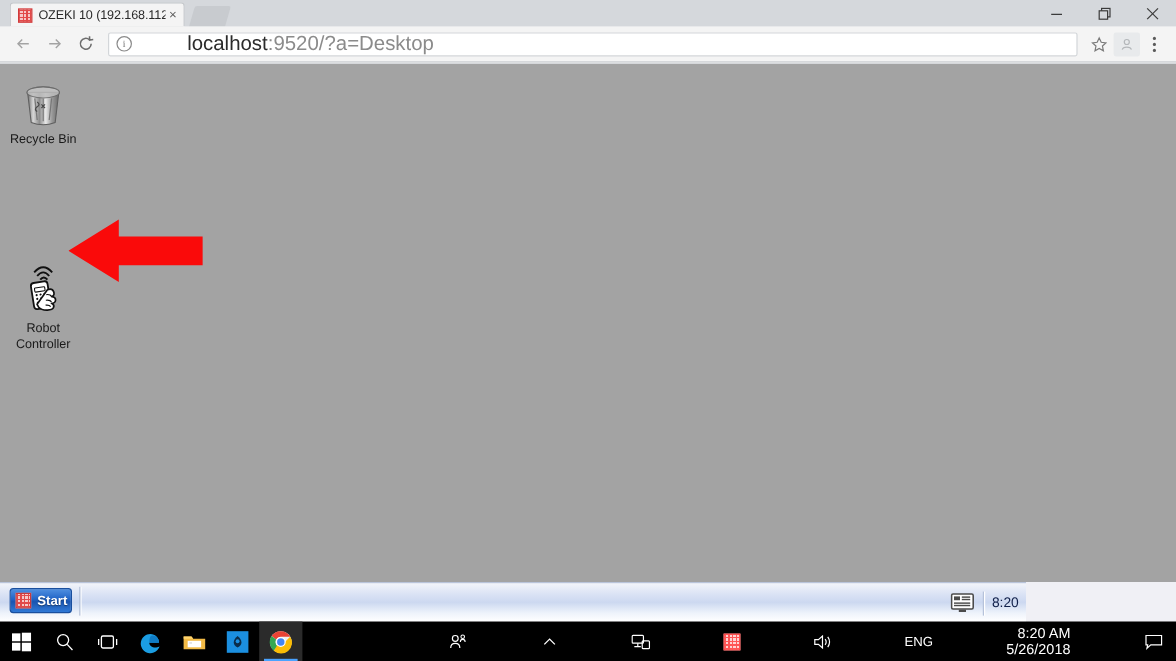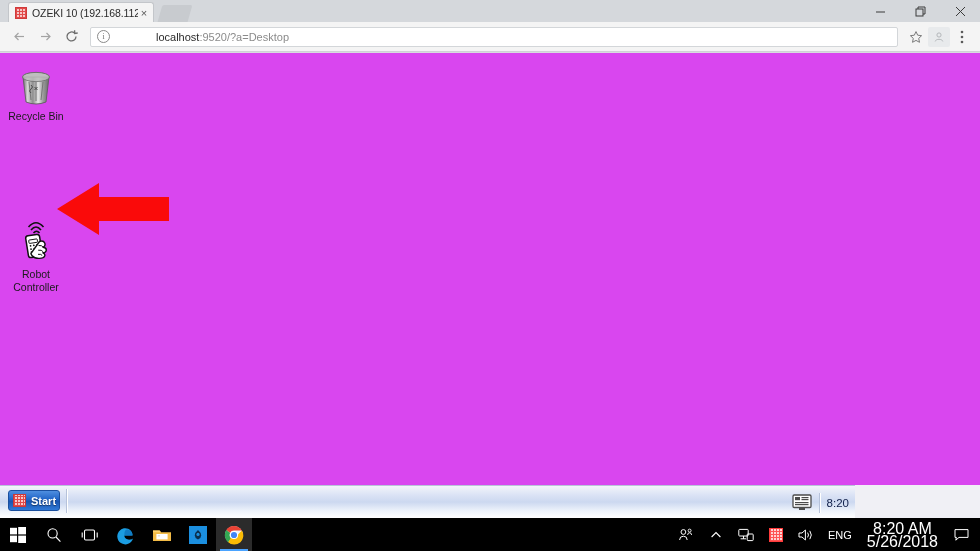--- a/index.html
+++ b/index.html
@@ -121,21 +121,21 @@
     border: 1px solid #8a8a8a;
     border-radius: 50%;
     color: #6f6f6f;
     font-size: 8px;
     line-height: 11px;
     text-align: center;
     flex: 0 0 11px;
     font-family: "Liberation Serif", serif;
   }
   .url {
-    font-size: 11px;
+    font-size: 17px;
     margin-left: 6px;
     color: #8b8b8b;
     white-space: nowrap;
     padding-left: 40px;
   }
   .url .host { color: #2b2b2b; }
   .star, .profile, .kebab {
     width: 24px; height: 24px;
     display: flex; align-items: center; justify-content: center;
     color: #7a7a7a;
@@ -149,21 +149,21 @@
     position: absolute;
     left: 0; top: 53px;
     width: 980px; height: 465px;
     background: #f0f0f5;
     overflow: hidden;
   }
   .desktop {
     position: absolute;
     left: 0; top: 0;
     width: 980px; height: 432px;
-    background: #d946ef;
+    background: #a3a3a3;
   }
   .dicon {
     position: absolute;
     width: 72px;
     text-align: center;
     cursor: default;
   }
   .dicon .glyph {
     height: 46px;
     display: flex; align-items: flex-end; justify-content: center;
@@ -257,32 +257,33 @@
   .wt-item.active:after {
     content: "";
     position: absolute; left: 4px; right: 4px; bottom: 0;
     height: 2px; background: #4aa3ff;
   }
   .winbar-right {
     margin-left: auto;
     display: flex; align-items: center;
     height: 33px;
     padding-right: 4px;
+    gap: 46px;
   }
   .tray-ic {
     height: 33px; min-width: 22px;
     display: flex; align-items: center; justify-content: center;
     color: #ffffff;
     padding: 0 4px;
   }
   .lang { color: #fff; font-size: 11px; padding: 0 7px; }
   .clockbox {
-    color: #fff; font-size: 16px;
+    color: #fff; font-size: 12px;
     line-height: 13px;
-    text-align: center;
+    text-align: right;
     padding: 0 8px;
   }
   .ozeki-tray {
     width: 14px; height: 14px;
     background:
       repeating-linear-gradient(0deg,  #ff5555 0 1px, transparent 1px 3px),
       repeating-linear-gradient(90deg, #ff5555 0 1px, transparent 1px 3px),
       #ffd4d4;
     border: 1px solid #ff3b3b;
     box-sizing: border-box;

